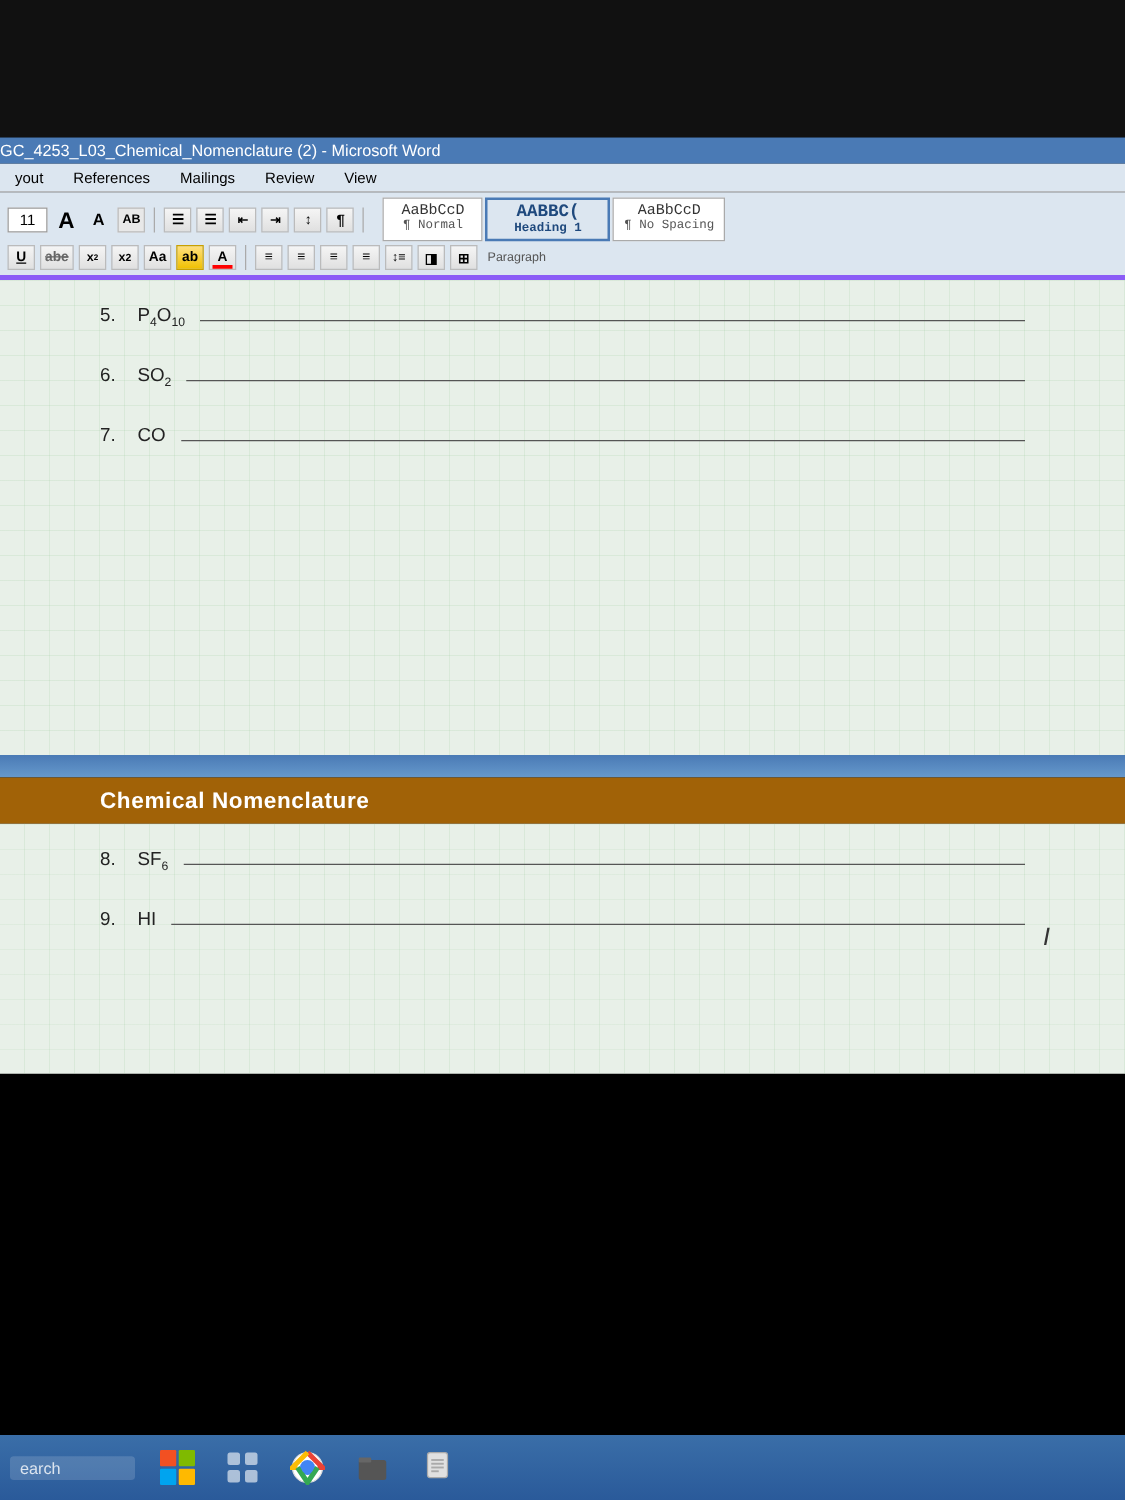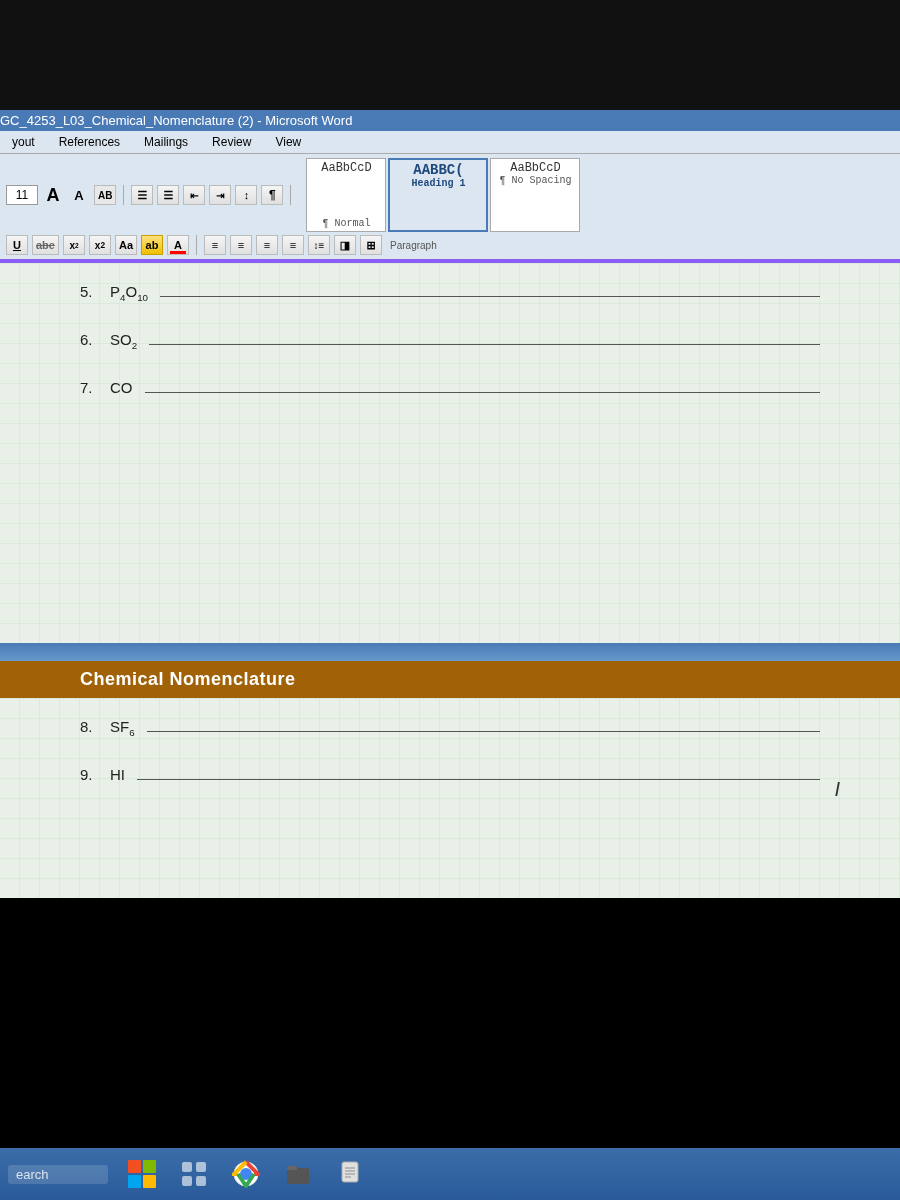--- a/index.html
+++ b/index.html
@@ -317,21 +317,21 @@
     <div class="ribbon-btn" style="font-size:10px;">⇤</div>
     <div class="ribbon-btn" style="font-size:10px;">⇥</div>
     <div class="ribbon-btn" style="font-size:11px;">↕</div>
     <div class="ribbon-btn" style="font-size:12px;">¶</div>
 
     <div class="ribbon-separator"></div>
 
     <div class="style-gallery">
       <div class="style-box normal">
         <div style="font-size:12px;color:#333;">AaBbCcD</div>
-        <div style="font-size:10px;color:#555;margin-top:43px;">¶ Normal</div>
+        <div style="font-size:10px;color:#555;">¶ Normal</div>
       </div>
       <div class="style-box heading1" style="background:#dce6f0;border:2px solid #4a7ab5;min-width:100px;">
         <div style="font-size:14px;color:#1f497d;font-weight:bold;">AABBC(</div>
         <div style="font-size:10px;color:#1f497d;">Heading 1</div>
       </div>
       <div class="style-box no-spacing">
         <div style="font-size:12px;color:#333;">AaBbCcD</div>
         <div style="font-size:10px;color:#555;">¶ No Spacing</div>
       </div>
     </div>

